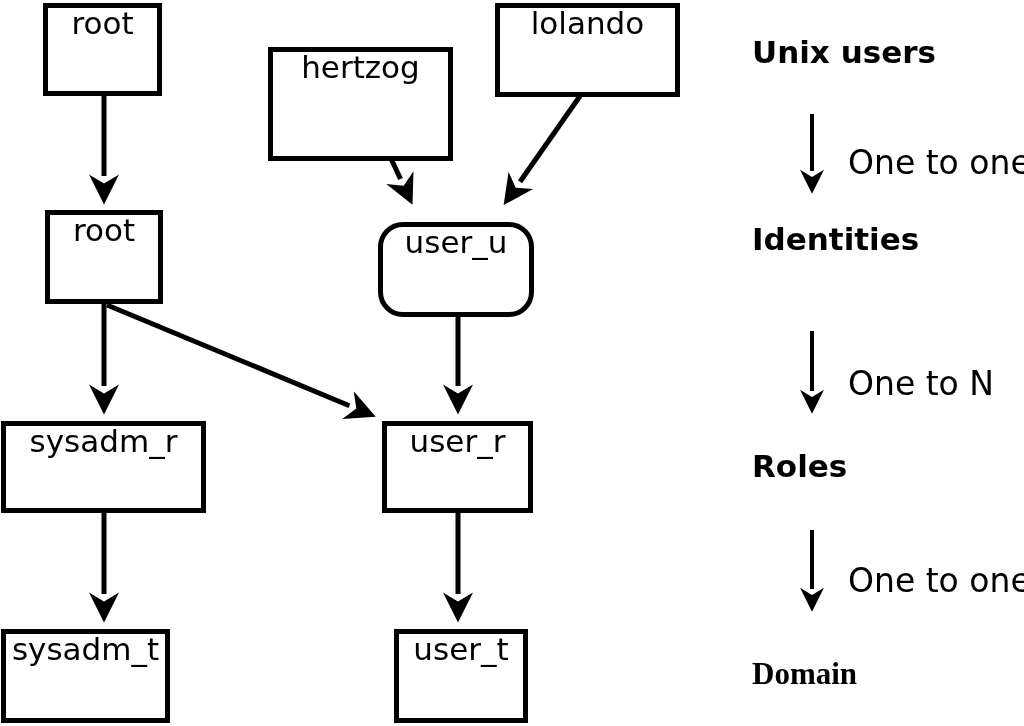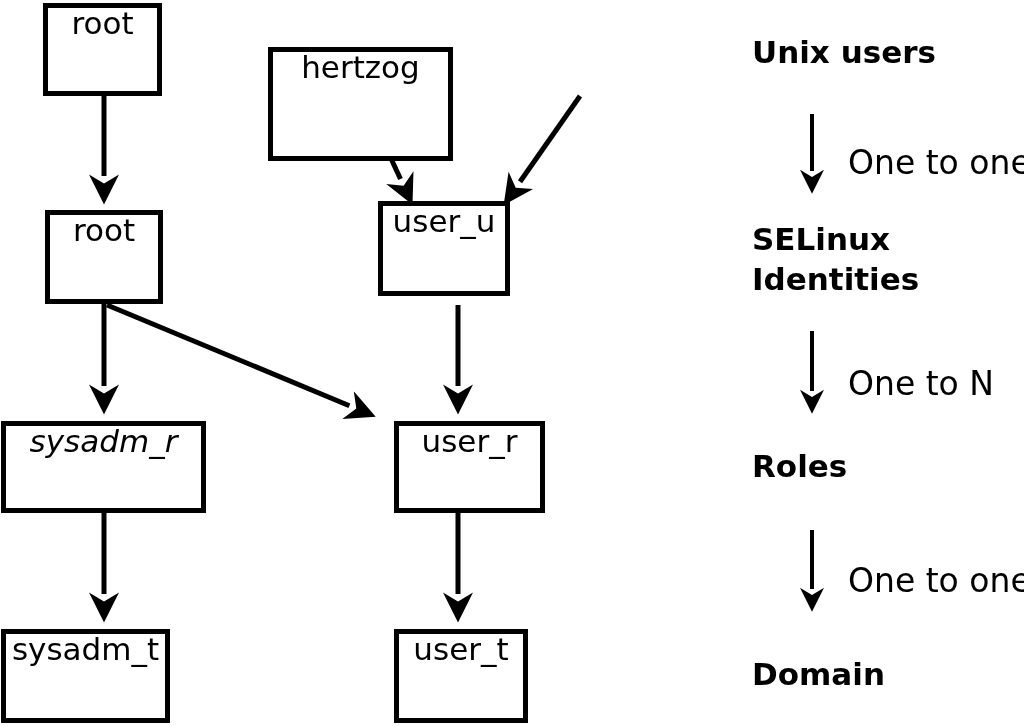--- a/index.html
+++ b/index.html
@@ -29,33 +29,33 @@
   .legend-a{
     position:absolute;
     font-size:33px;font-weight:normal;
     white-space:nowrap;
   }
   
   #n-unix-root     {left:43px;  top:3px;   width:119px; height:93px;}
   #n-unix-hertzog  {left:268px; top:3px;   width:185px; height:114px;margin-top:44px;}
   #n-unix-lolando  {left:495px; top:3px;   width:185px; height:94px;}
   #n-id-root       {left:45px;  top:210px; width:118px; height:94px;}
-  #n-id-user-u     {left:378px; top:201px; width:132px; height:95px;}
-  #n-role-sysadm-r {left:1px;   top:421px; width:205px; height:92px;font-style:italic;}
-  #n-role-user-r   {left:382px; top:421px; width:151px; height:92px;margin-left:12px;}
+  #n-id-user-u     {left:378px; top:222px; width:156px; height:95px;border-radius:25px;}
+  #n-role-sysadm-r {left:1px;   top:421px; width:205px; height:92px;}
+  #n-role-user-r   {left:382px; top:421px; width:151px; height:92px;}
   #n-dom-sysadm-t  {left:1px;   top:629px; width:169px; height:94px;}
   #n-dom-user-t    {left:394px; top:629px; width:134px; height:94px;}
   
   #lg-unix   {left:752px; top:32px;}
   #lg-map1   {left:848px; top:143px;}
   #lg-ident  {left:752px; top:219px;}
   #lg-map2   {left:848px; top:364px;}
   #lg-roles  {left:752px; top:446px;text-align:center;}
   #lg-map3   {left:848px; top:561px;}
-  #lg-domain {left:752px; top:654px;}
+  #lg-domain {left:752px; top:654px;font-family:Liberation Serif, serif;}
 </style>
 </head>
 <body>
 
 <div class="canvas">
 
   <svg class="edge-layer" viewBox="0 0 1024 726">
     <defs>
       <marker id="headBig" viewBox="0 0 10 10" refX="0.5" refY="5" markerWidth="6.4" markerHeight="6" orient="auto" markerUnits="strokeWidth">
         <path d="M0,0 L10,5 L0,10 L3,5 Z" fill="#000000"></path>
@@ -78,20 +78,23 @@
     <line x1="812" y1="331" x2="812" y2="391" stroke="#000" stroke-width="4" marker-end="url(#headSlim)"></line>
     <line x1="812" y1="530" x2="812" y2="589" stroke="#000" stroke-width="4" marker-end="url(#headSlim)"></line>
   </svg>
 
   <div class="node" id="n-unix-root">
     <span>root</span>
   </div>
   <div class="node" id="n-unix-hertzog">
     <span>hertzog</span>
   </div>
+  <div class="node" id="n-unix-lolando">
+    <span>lolando</span>
+  </div>
   <div class="node" id="n-id-root">
     <span>root</span>
   </div>
   <div class="node" id="n-id-user-u">
     <span>user_u</span>
   </div>
   <div class="node" id="n-role-sysadm-r">
     <span>sysadm_r</span>
   </div>
   <div class="node" id="n-role-user-r">
@@ -102,21 +105,20 @@
   </div>
   <div class="node" id="n-dom-user-t">
     <span>user_t</span>
   </div>
 
   <div class="legend-h" id="lg-unix">Unix users</div>
 
   <div class="legend-a" id="lg-map1">One to one</div>
 
   <div class="legend-h" id="lg-ident">
-    <span style="display:block">SELinux</span>
     <span style="display:block">Identities</span>
   </div>
 
   <div class="legend-a" id="lg-map2">One to N</div>
 
   <div class="legend-h" id="lg-roles">Roles</div>
 
   <div class="legend-a" id="lg-map3">One to one</div>
 
   <div class="legend-h" id="lg-domain">Domain</div>

